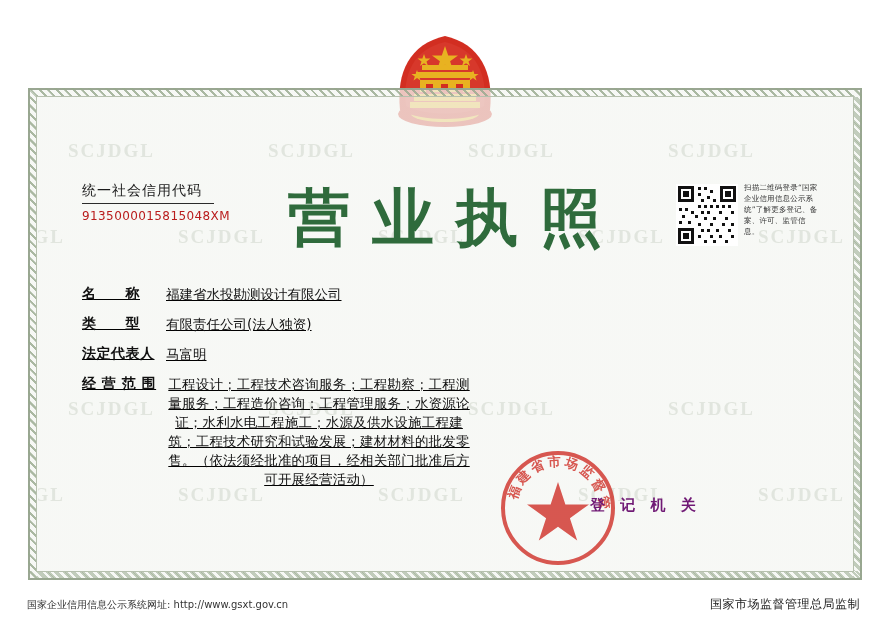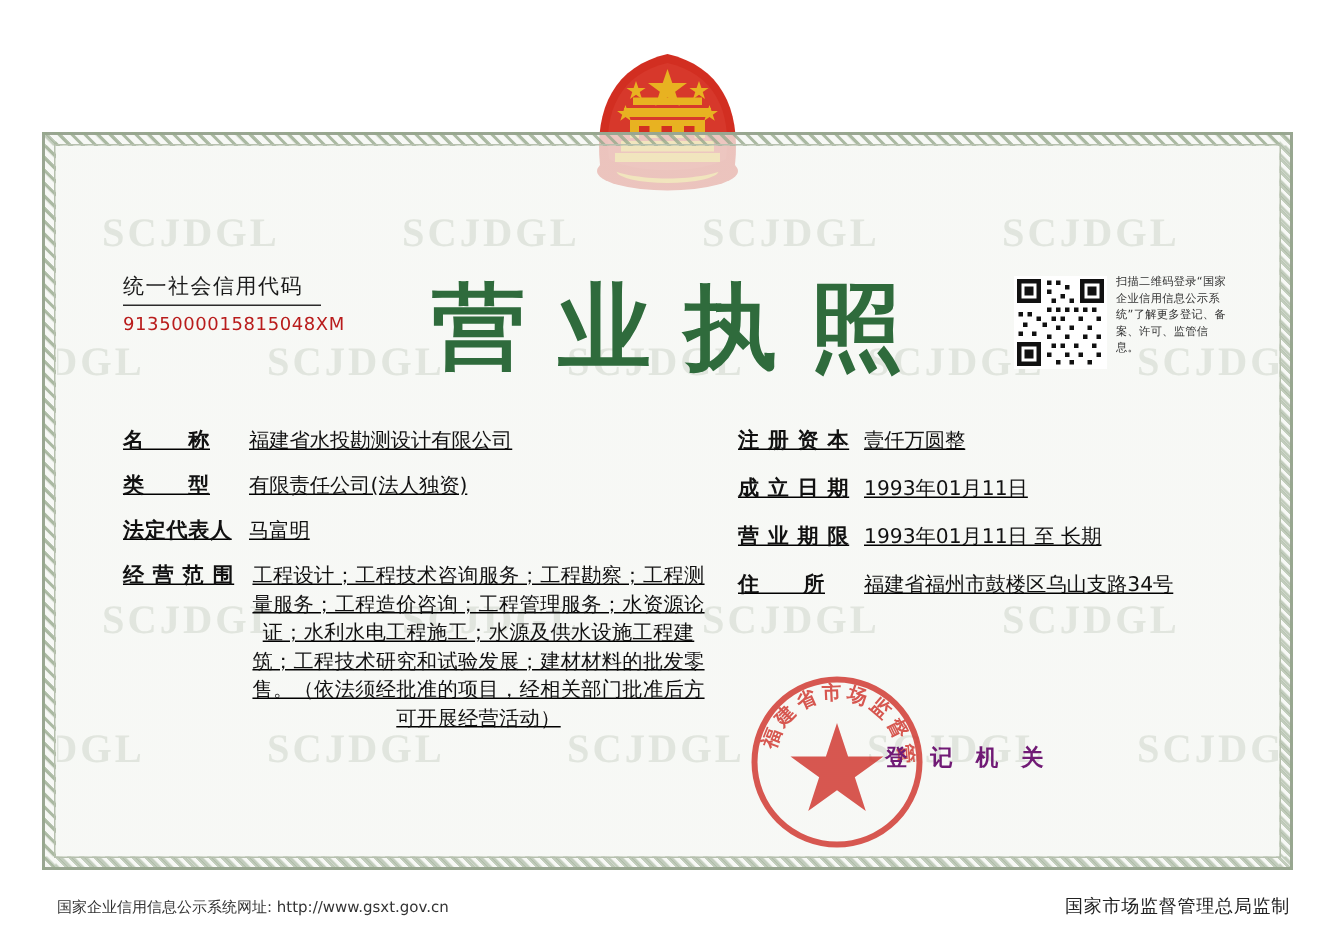--- a/index.html
+++ b/index.html
@@ -65,21 +65,21 @@
     left: 38px;
     top: 98px;
     width: 814px;
     height: 472px;
     overflow: hidden;
     pointer-events: none;
   }
   .wm {
     position: absolute;
     font-family: "Liberation Serif", "DejaVu Serif", serif;
-    font-size: 27px;
+    font-size: 19px;
     letter-spacing: 2px;
     color: rgba(150,165,140,0.22);
     font-weight: bold;
     white-space: nowrap;
     text-align: right;
   }
   
   .emblem {
     position: absolute;
     left: 50%;
@@ -211,21 +211,21 @@
     position: absolute;
     left: 668px;
     top: 532px;
     font-size: 13.5px;
     color: #111;
     letter-spacing: 1px;
   }
   
   .footer-left {
     position: absolute;
-    left: 38px;
+    left: 27px;
     top: 598px;
     font-size: 10px;
     color: #333;
   }
   .footer-right {
     position: absolute;
     right: 30px;
     top: 596px;
     font-size: 12px;
     color: #222;
@@ -367,38 +367,20 @@
     <div class="row">
       <div class="lbl">法定代表人</div>
       <div class="val">马富明</div>
     </div>
     <div class="row">
       <div class="lbl">经 营 范 围</div>
       <div class="val multi">工程设计；工程技术咨询服务；工程勘察；工程测量服务；工程造价咨询；工程管理服务；水资源论证；水利水电工程施工；水源及供水设施工程建筑；工程技术研究和试验发展；建材材料的批发零售。（依法须经批准的项目，经相关部门批准后方可开展经营活动）</div>
     </div>
   </div>
 
-  <div class="fields-right">
-    <div class="row reg-row">
-      <div class="lbl">注 册 资 本</div>
-      <div class="val">壹仟万圆整</div>
-    </div>
-    <div class="row reg-row">
-      <div class="lbl">成 立 日 期</div>
-      <div class="val">1993年01月11日</div>
-    </div>
-    <div class="row reg-row">
-      <div class="lbl">营 业 期 限</div>
-      <div class="val">1993年01月11日 至 长期</div>
-    </div>
-    <div class="row reg-row">
-      <div class="lbl spread4">住　　所</div>
-      <div class="val">福建省福州市鼓楼区乌山支路34号</div>
-    </div>
-  </div>
 
   <div class="seal">
     <svg viewBox="0 0 120 120" width="120" height="120" aria-hidden="true">
       <g opacity="0.82">
         <circle cx="60" cy="60" r="55" fill="none" stroke="#d0342c" stroke-width="4"></circle>
         <polygon points="60,34 67.4,56.4 91,56.4 71.9,70.2 79.2,92.6 60,78.8 40.8,92.6 48.1,70.2 29,56.4 52.6,56.4" fill="#d0342c"></polygon>
         <path id="sealArc" d="M 18 60 A 42 42 0 0 1 102 60" fill="none"></path>
         <text font-size="13" font-family="'Liberation Serif','DejaVu Serif',serif" fill="#d0342c" font-weight="bold" letter-spacing="3">
           <textPath href="#sealArc" startOffset="6%">福建省市场监督管理局</textPath>
         </text>

